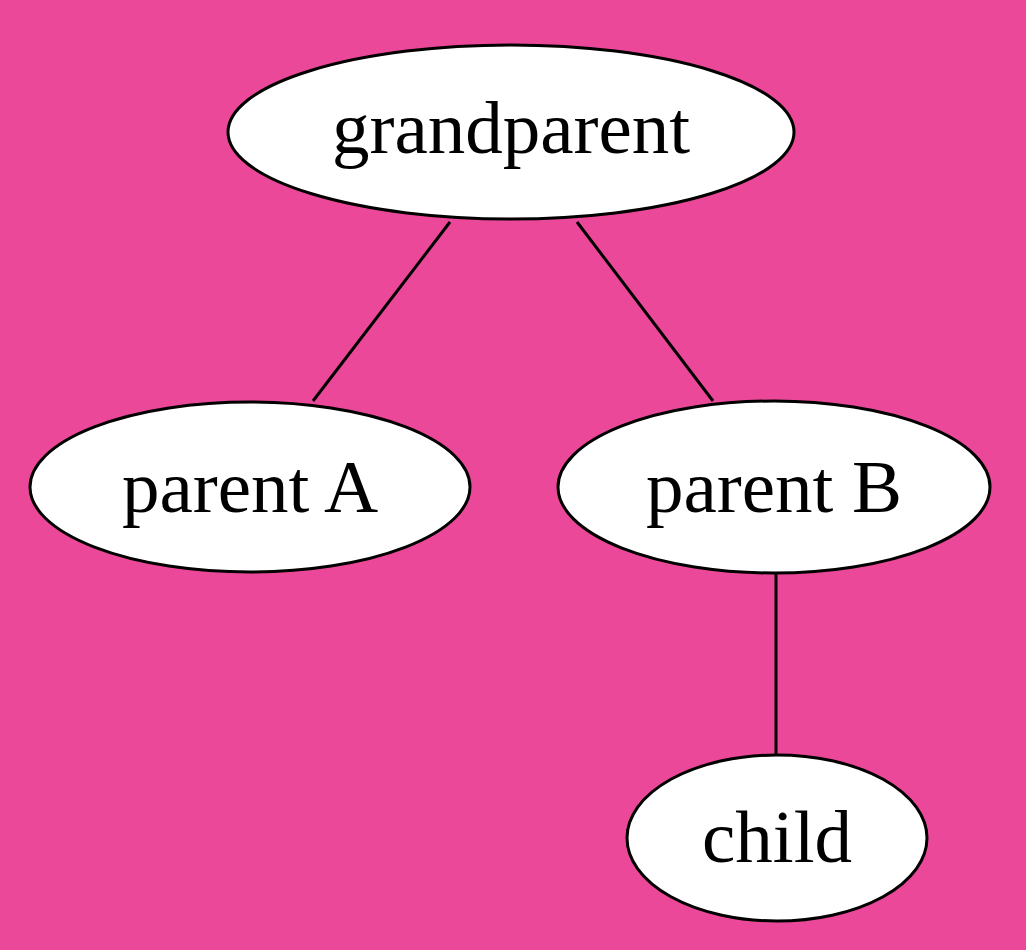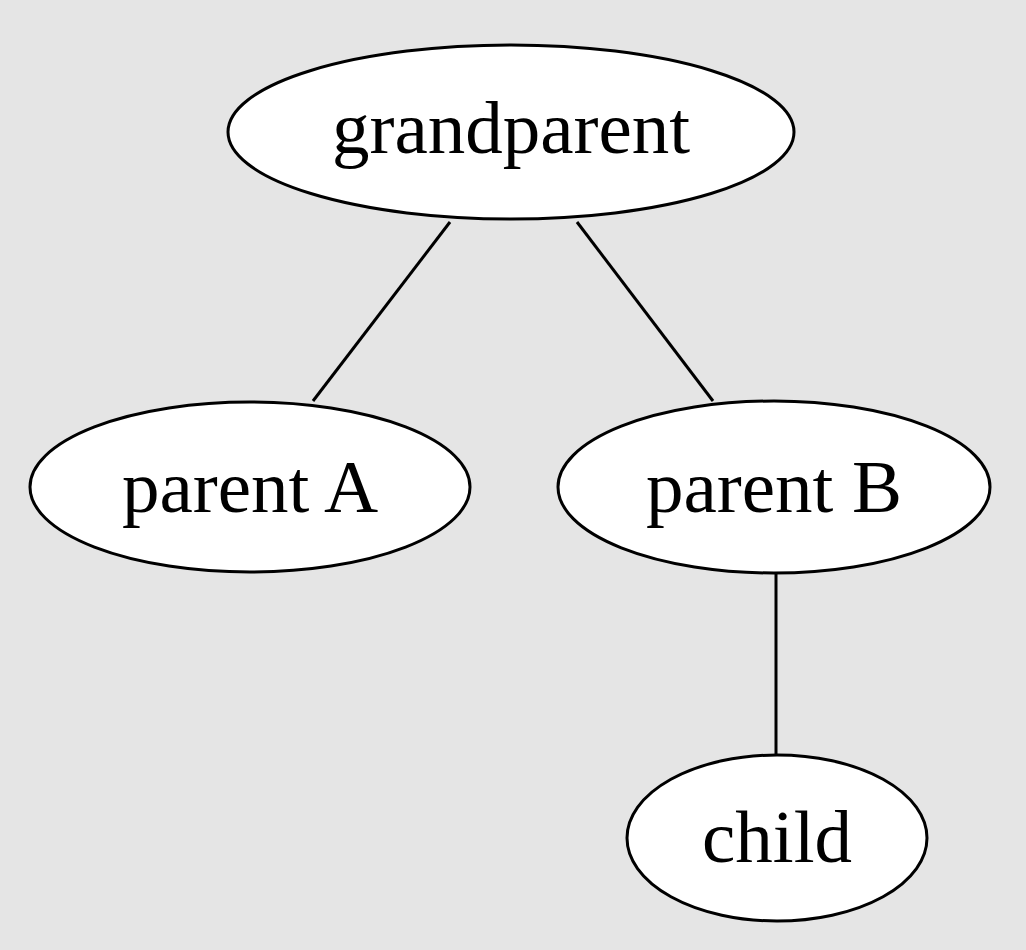--- a/index.html
+++ b/index.html
@@ -44,21 +44,21 @@
     font-size: 75px;
     fill: #000000;
     text-anchor: middle;
     dominant-baseline: alphabetic;
     white-space: pre;
   }
 </style>
 </head>
 <body>
 
-<div id="graph-canvas" style="background: #e5e5e5;">
+<div id="graph-canvas" style="background: #ec4899;">
   <svg id="graph-svg" viewBox="0 0 1026 950" xmlns="http://www.w3.org/2000/svg">
 
     <g>
       <line class="edge-line" x1="450" y1="222" x2="313" y2="401" stroke-width="3" stroke="#000000"></line>
       <line class="edge-line" x1="577" y1="222" x2="713" y2="401" stroke-width="3" stroke="#000000"></line>
       <line class="edge-line" x1="776" y1="573" x2="776" y2="755" stroke-width="3" stroke="#000000"></line>
     </g>
 
     <g>
       <ellipse class="node-ellipse" cx="511" cy="132" rx="283" ry="87" stroke-width="3" stroke="#000000" fill="#ffffff"></ellipse>

